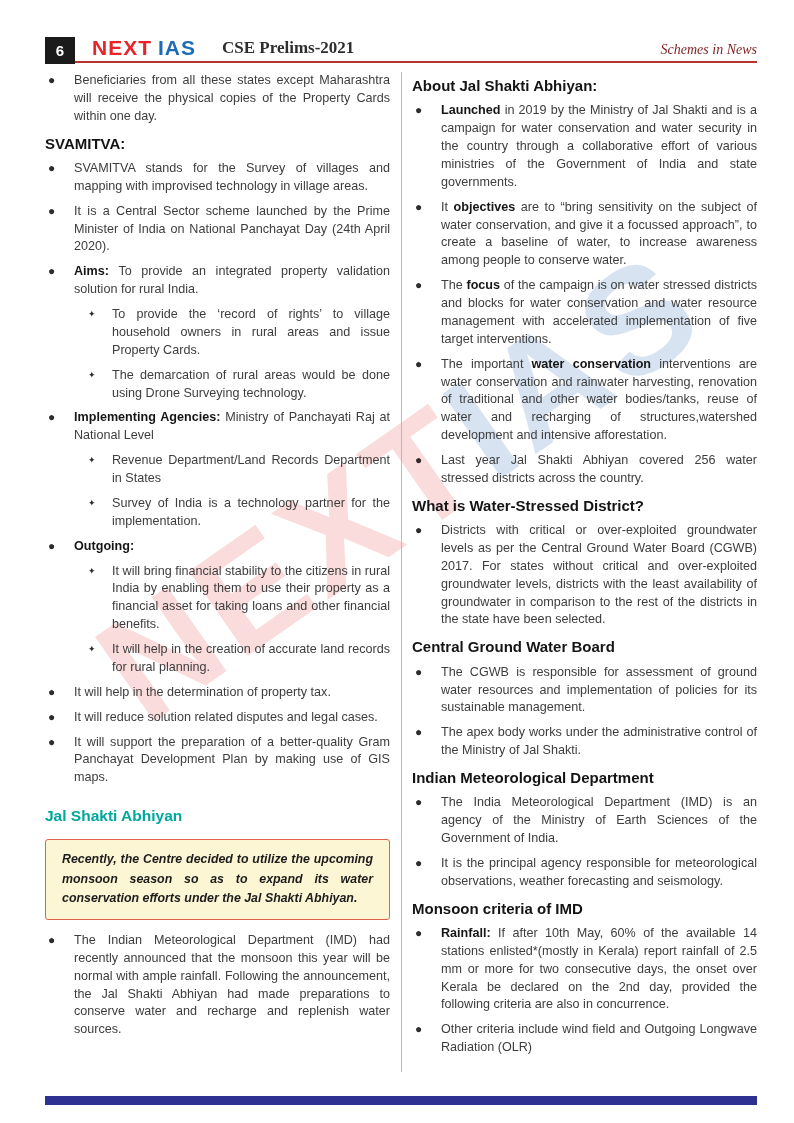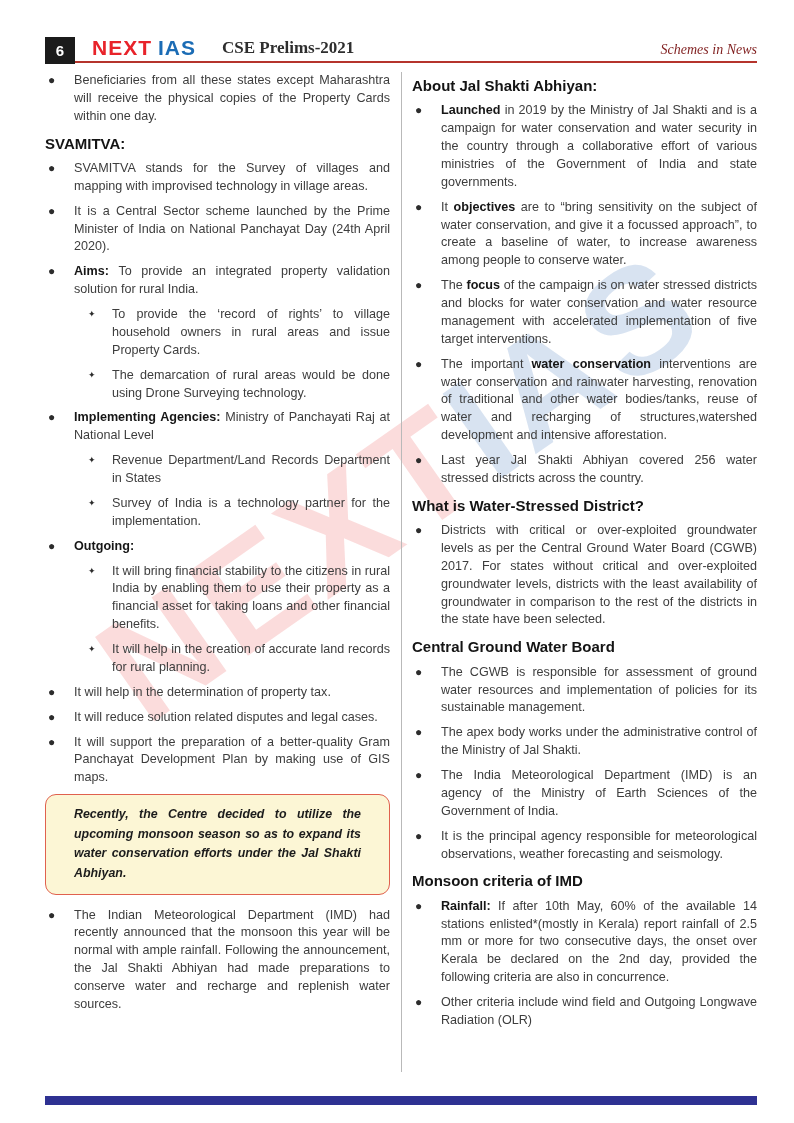--- a/index.html
+++ b/index.html
@@ -54,22 +54,22 @@
   .para{margin:0 0 7px;}
   .para.indent{margin-left:26px;}
   .li{display:flex;margin:0 0 7px;}
   .li .marker{flex:0 0 26px;text-align:left;color:#2c2c2c;}
   .li.b1 .marker{font-size:12px;padding-left:3px;}
   .li.b2{margin-left:40px;}
   .li.b2 .marker{flex:0 0 24px;font-size:9px;padding-top:2px;padding-left:3px;}
   .li .li-text{flex:1;}
   .li .li-text b, .para b{color:#161616;}
   .callout{
-    margin:2px 0 12px;padding:10px 28px;
-    background:#fcf6d5;border:1.6px solid #e0614e;border-radius:11px;
+    margin:2px 0 12px;padding:10px 16px;
+    background:#fcf6d5;border:1.6px solid #e0614e;border-radius:3px;
   }
   .callout-text{
     font-style:italic;font-weight:bold;color:#1c1c1c;
     font-size:12.4px;line-height:1.58;text-align:justify;
   }
   
   #footer-bar{position:absolute;left:45px;right:37px;top:1096px;height:9px;background:#2e3192;z-index:1;}
 </style>
 </head>
 <body>
@@ -143,20 +143,21 @@
           <div class="li-text"><span>It will help in the determination of property tax.</span></div>
         </div>
         <div class="li b1">
           <div class="marker" style="display: inline-block;">●</div>
           <div class="li-text"><span>It will reduce solution related disputes and legal cases.</span></div>
         </div>
         <div class="li b1">
           <div class="marker" style="display: inline-block;">●</div>
           <div class="li-text"><span>It will support the preparation of a better-quality Gram Panchayat Development Plan by making use of GIS maps.</span></div>
         </div>
+        <div class="doc-heading-teal"><span>Jal Shakti Abhiyan</span></div>
         <div class="callout">
           <div class="callout-text"><span>Recently, the Centre decided to utilize the upcoming monsoon season so as to expand its water conservation efforts under the Jal Shakti Abhiyan.</span></div>
         </div>
         <div class="li b1">
           <div class="marker" style="display: inline-block;">●</div>
           <div class="li-text"><span>The Indian Meteorological Department (IMD) had recently announced that the monsoon this year will be normal with ample rainfall. Following the announcement, the Jal Shakti Abhiyan had made preparations to conserve water and recharge and replenish water sources.</span></div>
         </div>
       </div>
     <div class="col" id="col-right">
         <div class="doc-heading"><span>About Jal Shakti Abhiyan:</span></div>
@@ -187,20 +188,21 @@
         </div>
         <div class="doc-heading"><span>Central Ground Water Board</span></div>
         <div class="li b1">
           <div class="marker" style="display: inline-block;">●</div>
           <div class="li-text"><span>The CGWB is responsible for assessment of ground water resources and implementation of policies for its sustainable management.</span></div>
         </div>
         <div class="li b1">
           <div class="marker" style="display: inline-block;">●</div>
           <div class="li-text"><span>The apex body works under the administrative control of the Ministry of Jal Shakti.</span></div>
         </div>
+        <div class="doc-heading"><span>Indian Meteorological Department</span></div>
         <div class="li b1">
           <div class="marker" style="display: inline-block;">●</div>
           <div class="li-text"><span>The India Meteorological Department (IMD) is an agency of the Ministry of Earth Sciences of the Government of India.</span></div>
         </div>
         <div class="li b1">
           <div class="marker" style="display: inline-block;">●</div>
           <div class="li-text"><span>It is the principal agency responsible for meteorological observations, weather forecasting and seismology.</span></div>
         </div>
         <div class="doc-heading"><span>Monsoon criteria of IMD</span></div>
         <div class="li b1">

